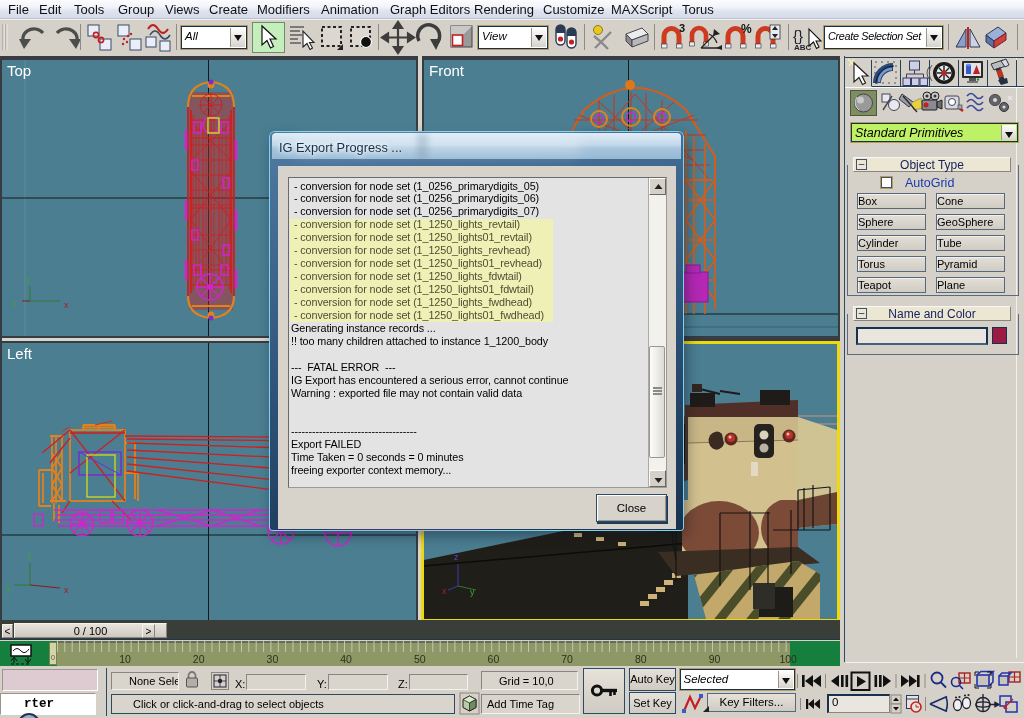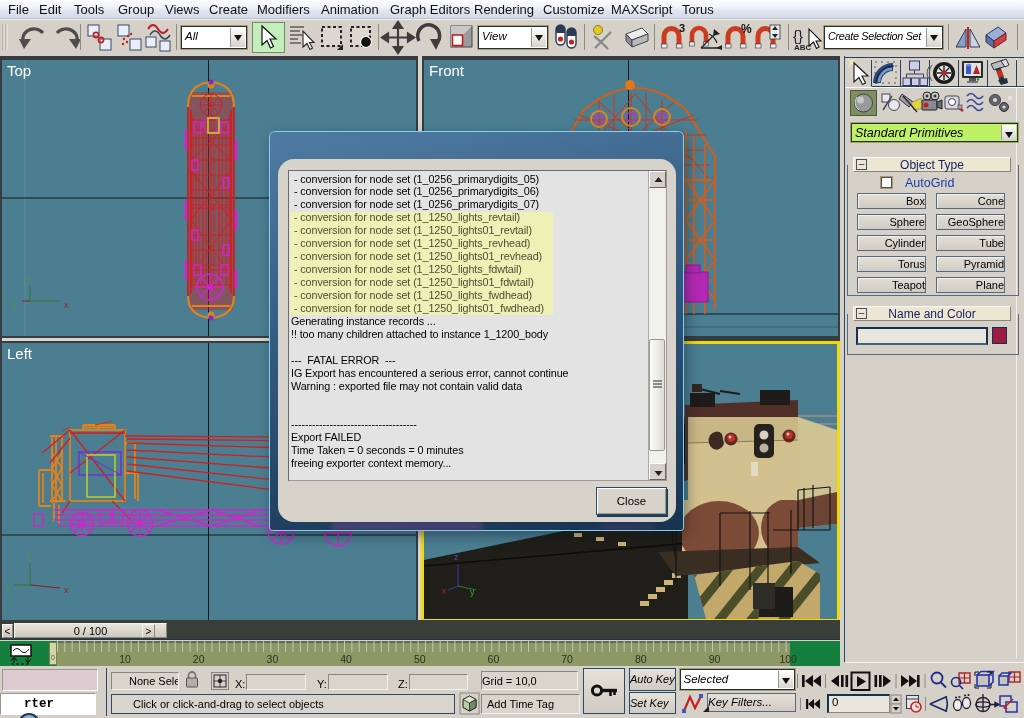--- a/index.html
+++ b/index.html
@@ -22,38 +22,38 @@
   .vp { position:absolute; background:#4b7e91; overflow:hidden; }
   .vplabel { position:absolute; left:5px; top:2px; color:#fff; font-size:15px; }
   #vpyellow { position:absolute; left:421px; top:285px; width:419px; height:281px; background:#eed90f; }
   .divlight { position:absolute; background:#d8d5cd; }
   
   #cmdpanel { left:845px; top:56px; width:179px; height:610px; background:#d5d1c9; }
   #cpline { left:844px; top:56px; width:1px; height:606px; background:#2a4a66; }
   .rollhead { position:absolute; height:15px; background:#ece7d3; border:1px solid #f8f6f0; border-bottom-color:#8a867e; border-right-color:#8a867e; color:#1a2464; font-size:12px; text-align:center; }
   .rollminus { position:absolute; width:11px; height:11px; border:1px solid #44506a; background:#ece7d3; color:#1a2464; font-size:10px; line-height:8px; text-align:center; }
   .rollframe { position:absolute; border:1px solid #5a6b80; border-top:none; }
-  .objbtn { position:absolute; width:69px; height:16px; background:linear-gradient(#e3dfd7,#d0ccc4); border:1px solid #55687e; box-shadow:inset 1px 1px 0 #f2f0ea; font-size:11px; color:#000; text-align:right; line-height:15px; }
+  .objbtn { position:absolute; width:69px; height:16px; background:linear-gradient(#e3dfd7,#d0ccc4); border:1px solid #55687e; box-shadow:inset 1px 1px 0 #f2f0ea; font-size:11px; color:#000; text-align:left; line-height:15px; }
   
   #timeslider { left:0; top:620px; width:840px; height:20px; background:#3a3e39; border-bottom:1px solid #23344a; }
   .tsbtn { position:absolute; background:linear-gradient(#e8e4dc,#cdc9c1); border:1px solid #8a867e; border-top-color:#f4f2ee; border-left-color:#f4f2ee; color:#000; text-align:center; }
   #trackbar { left:0; top:641px; width:840px; height:25px; background:#15803d; }
   #trackolive { position:absolute; left:57px; top:0px; width:733px; height:25px; background:#8e9766; }
   
   #statusbar { left:0; top:666px; width:1024px; height:52px; background:#d5d1c9; }
   .sunken { position:absolute; border:1px solid #8a867e; border-bottom-color:#f4f2ee; border-right-color:#f4f2ee; background:#d9d5cd; font-size:11px; color:#000; }
-  .sbtn { position:absolute; background:linear-gradient(#e6e2da,#cfcbc3); border:1px solid #2a4a66; font-size:11.5px; color:#000; text-align:left;font-style:italic; }
+  .sbtn { position:absolute; background:linear-gradient(#e6e2da,#cfcbc3); border:1px solid #2a4a66; font-size:11.5px; color:#000; text-align:center; }
   
   #dialog { left:270px; top:132px; width:413px; height:398px; border-radius:5px 5px 3px 3px;
     background:linear-gradient(168deg,#4f7ba3 0%,#2e5278 55%,#173350 100%);
     box-shadow:0 0 0 1px #7fd2f0, 3px 5px 14px rgba(10,20,30,.45); }
   #dlgtitle { position:absolute; left:2px; top:1px; width:409px; height:26px; border-radius:4px 4px 0 0;
     background:linear-gradient(#dfecf6 0%,#c3d8ea 45%,#a6c4dc 60%,#96b8d4 100%); }
   #dlgtitle .t { position:absolute; left:7px; top:6.5px; font-size:12.8px; color:#16304a; text-shadow:0 0 4px #fff,0 0 7px #fff; }
-  #dlgclient { position:absolute; left:7.5px; top:27px; width:398.5px; height:362.5px; background:#d7d3cb;border-radius:16px; }
+  #dlgclient { position:absolute; left:7.5px; top:34px; width:398.5px; height:362.5px; background:#d7d3cb; }
   #listbox { position:absolute; left:10.5px; top:11px; width:379px; height:311px; background:#e3e3e3; border:1px solid #6a6a6a; border-bottom-color:#9a9a9a; border-right-color:#9a9a9a; overflow:hidden; }
   #listtext { position:absolute; left:2px; top:1.5px; font-size:10.8px; letter-spacing:-0.1px; line-height:12.93px; color:#000; white-space:pre; }
   #yhl { position:absolute; left:1px; top:40.5px; width:263px; height:103.5px; background:#eff0b5; }
   #lbscroll { position:absolute; right:0; top:0; bottom:0; width:18px; background:#f2f1ec; border-left:1px solid #aaa; }
   .scrbtn { position:absolute; left:0px; width:17px; height:17px; background:#d5d1c9; border:1px solid #fff; border-bottom-color:#6a675f; border-right-color:#6a675f; }
   #closebtn { position:absolute; left:318.5px; top:328px; width:71px; height:28px; background:#d7d3cb; border:1px solid #2a4a66; box-shadow:inset 1px 1px 0 #fff, inset -1px -1px 0 #9a968e, 1px 2px 0 #1e3c55; font-size:11.5px; text-align:center; line-height:26px; color:#000; }
 </style></head>
 <body>
 
 <div id="menubar" class="abs">
@@ -638,21 +638,21 @@
 <div class="abs" style="left:2px;top:669px;width:96px;height:22px;background:#decbd1;border:1px solid #9a968e;border-bottom-color:#fff;border-right-color:#fff"></div>
 <div class="abs" style="left:0;top:693px;width:96px;height:22px;background:#fff;border:1px solid #9a968e;border-bottom-color:#fff;border-right-color:#fff;font-family:'Liberation Mono',monospace;font-size:12.5px;font-weight:bold;line-height:20px;color:#000;overflow:hidden;padding-left:23px">rter contex</div>
 <div class="abs" style="left:106px;top:668px;width:1px;height:48px;background:#2a4a66"></div>
 <div class="sunken abs" style="left:111px;top:672px;width:68px;height:18px;line-height:17px;padding-left:17px;overflow:hidden;white-space:nowrap">None Selecte</div>
 <div class="sunken abs" style="left:246px;top:674px;width:60px;height:16px"></div>
 <div class="sunken abs" style="left:328px;top:674px;width:60px;height:16px"></div>
 <div class="sunken abs" style="left:409px;top:674px;width:59px;height:16px"></div>
 <div class="abs" style="left:235px;top:678px;font-size:11px">X:</div>
 <div class="abs" style="left:317px;top:678px;font-size:11px">Y:</div>
 <div class="abs" style="left:398px;top:678px;font-size:11px">Z:</div>
-<div class="sunken abs" style="left:481px;top:671px;width:97px;height:19px;line-height:18px;padding-left:0">Grid = 10,0</div>
+<div class="sunken abs" style="left:481px;top:671px;width:97px;height:19px;line-height:18px;padding-left:17px">Grid = 10,0</div>
 <div class="sunken abs" style="left:111px;top:694px;width:344px;height:20px;line-height:19px;padding-left:21px;border-color:#2a4a66;border-bottom-color:#2a4a66;border-right-color:#2a4a66">Click or click-and-drag to select objects</div>
 <div class="sunken abs" style="left:481px;top:694px;width:99px;height:20px;line-height:19px;padding-left:5px">Add Time Tag</div>
 <div class="sbtn abs" style="left:583px;top:668px;width:42px;height:46px;border-color:#2a4a66"></div>
 <div class="sbtn abs" style="left:629px;top:668px;width:47px;height:23px;line-height:21px;border-color:#2a4a66;font-size:11px">Auto Key</div>
 <div class="sbtn abs" style="left:629px;top:692px;width:47px;height:22px;line-height:20px;border-color:#2a4a66;font-size:11px">Set Key</div>
 <div class="combo" style="left:679.5px;top:669px;width:115px;height:21px">
     <span class="txt" style="top:3px">Selected</span>
     <span class="btn"></span>
   </div>
 <div class="sbtn abs" style="left:707px;top:693px;width:89px;height:19px;line-height:17px;border-color:#55687e">Key Filters...</div>
@@ -771,20 +771,25 @@
     <rect x="1006" y="36" width="11" height="10" fill="#d5d1c9"></rect>
     <path d="M1013,33 L1004,42" stroke="#c32121"></path>
     <polygon points="1003,39 1004,43 1008,43" fill="#c32121" stroke="none"></polygon>
   </g>
 </svg>
 <div class="abs" style="left:18px;top:713px;width:24px;height:5px;overflow:hidden">
     <div style="position:absolute;left:0;top:0;width:22px;height:22px;border-radius:50%;background:linear-gradient(#9db8d2,#5577a0);border:2px solid #24364e"></div>
   </div>
 
 <div id="dialog" class="abs">
+  <div id="dlgtitle">
+    <div style="position:absolute;left:20px;top:4px;width:290px;height:18px;background:#fff;opacity:.28;filter:blur(7px);border-radius:10px"></div>
+    <div style="position:absolute;left:145px;top:0;width:11px;height:26px;background:#5a7a90;opacity:.25;filter:blur(3px)"></div>
+    <span class="t">IG Export Progress ...</span>
+  </div>
   <div style="position:absolute;left:62px;bottom:1px;width:150px;height:6px;background:#b050a8;opacity:.42;filter:blur(3px)"></div>
   <div style="position:absolute;left:330px;bottom:1px;width:55px;height:4px;background:#a04898;opacity:.3;filter:blur(3px)"></div>
   <div id="dlgclient">
     <div id="listbox">
       <div id="yhl"></div>
       <div id="listtext"> - conversion for node set (1_0256_primarydigits_05)
  - conversion for node set (1_0256_primarydigits_06)
  - conversion for node set (1_0256_primarydigits_07)
 <span style="color:#4e4e35"> - conversion for node set (1_1250_lights_revtail)
  - conversion for node set (1_1250_lights01_revtail)

